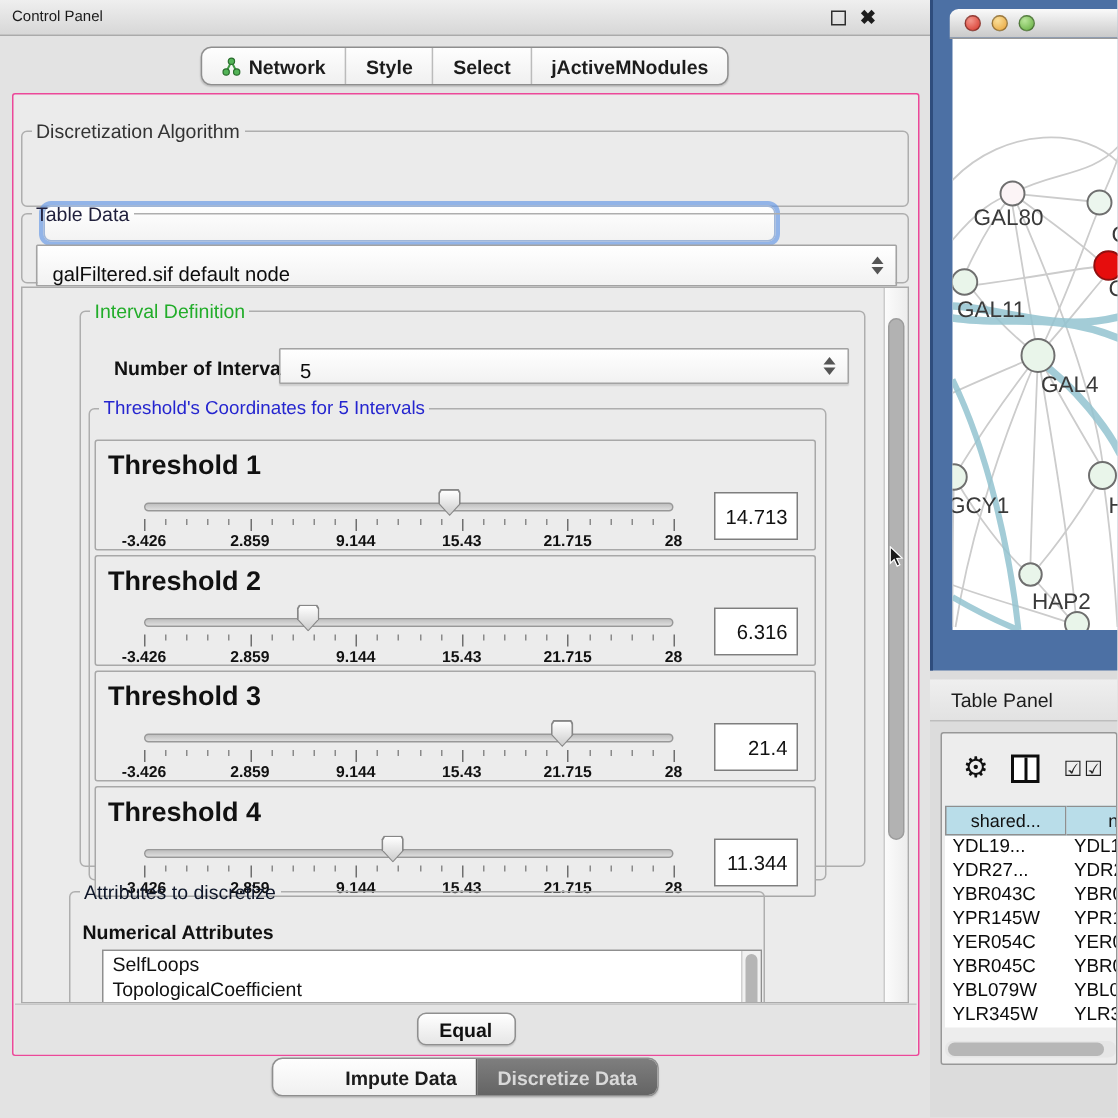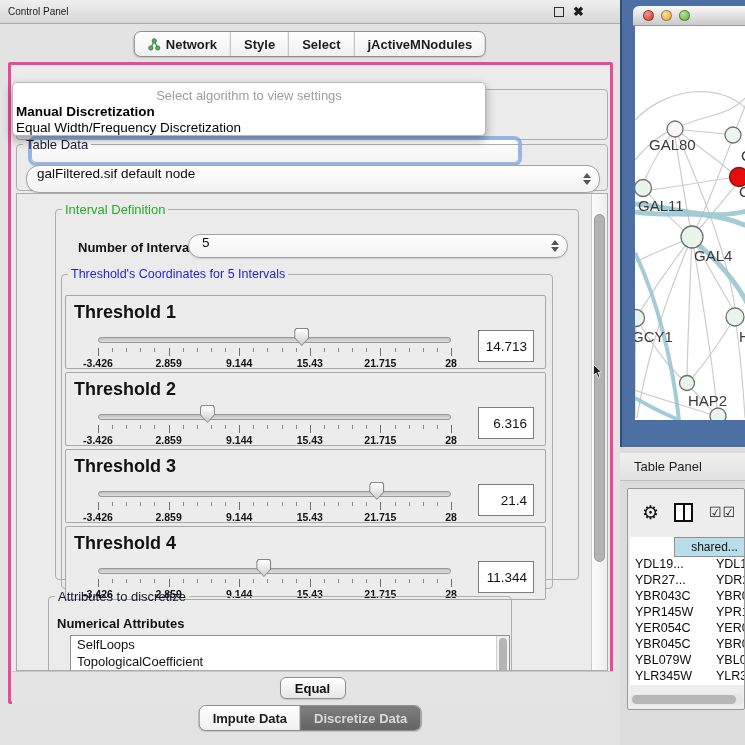--- a/index.html
+++ b/index.html
@@ -18,21 +18,21 @@
 
   .tabgroup { display:flex; border:1px solid #8e8e8e; border-radius:7px; overflow:hidden;
     background:linear-gradient(#fefefe,#f0f0f0); box-shadow:0 1px 1px rgba(0,0,0,.15); height:26px; }
   .tabgroup .tab { display:flex; align-items:center; gap:5px; padding:0 13px; font-size:13px; font-weight:600;
     color:#1c1c1c; border-left:1px solid #bbb; cursor:default; white-space:nowrap; }
   .tabgroup .tab:first-child { border-left:none; }
   .tabgroup .tab.selected { background:linear-gradient(#7e7e7e,#646464); color:#d9d9d9; border-left-color:#5d5d5d; }
   #top-tabs { position:absolute; top:31px; left:50%; transform:translateX(-50%); }
 
   #main-panel { position:absolute; left:8px; top:62px; width:605px; height:642px;
-    background:#ebebeb; border:3px solid #ec4899; border-radius:2px; }
+    background:#ebebeb; border:1px solid #ec4899; border-radius:2px; }
 
   fieldset.fs { position:absolute; border:1px solid #aeaeae; border-radius:4px; }
   fieldset.fs > legend.fs-label { margin-left:6px; padding:0 3px; font-size:13px; background:transparent; }
 
   
   #fs-algo { left:5px; top:17px; width:592px; height:58px; }
   #fs-algo legend { color:#333; }
   #algo-combo { position:absolute; left:14px; top:42px; width:488px; height:24px;
     background:linear-gradient(#fff,#f3f3f3); border:1px solid #9fb6d8; border-radius:5px;
     box-shadow:0 0 0 3px rgba(98,150,230,.65); }
@@ -41,21 +41,21 @@
   #algo-overlay { position:absolute; left:12px; top:82px; width:474px; height:54px; background:#fff;
     border:1px solid #b9b9b9; border-radius:5px; box-shadow:0 4px 10px rgba(0,0,0,.35); z-index:50; }
   #algo-overlay .ph { position:absolute; top:5px; left:0; width:100%; text-align:center; color:#9d9d9d; font-size:13px; }
   #algo-overlay .opt { position:absolute; left:3px; font-size:13.5px; color:#000; white-space:nowrap; }
   #algo-overlay .opt.bold { font-weight:bold; }
 
   
   #fs-tabledata { left:5px; top:72px; width:592px; height:54px; }
   #fs-tabledata legend { color:#20203c; }
   .combo { position:relative; background:linear-gradient(#ffffff,#f2f2f2); border:1px solid #a3a3a3;
-    border-radius:13px; display:flex; align-items:flex-start; box-shadow:0 1px 1px rgba(0,0,0,.12); }
+    border-radius:1px; display:flex; align-items:flex-end; box-shadow:0 1px 1px rgba(0,0,0,.12); }
   .combo .combo-text { padding-left:10px; font-size:13.5px; color:#0c0c0c; }
   .spinner { position:absolute; right:8px; top:50%; transform:translateY(-50%); display:flex; flex-direction:column; gap:2px; }
   .spinner .up { width:0; height:0; border-left:4px solid transparent; border-right:4px solid transparent; border-bottom:5px solid #555; }
   .spinner .dn { width:0; height:0; border-left:4px solid transparent; border-right:4px solid transparent; border-top:5px solid #555; }
   #tabledata-combo { position:absolute; left:9px; top:13px; width:574px; height:28px; }
 
   
   #scroll-area { position:absolute; left:5px; top:128px; width:592px; height:478px;
     border:1px solid #ababab; background:#ebebeb; overflow:hidden; }
   #v-scrollbar { position:absolute; right:0; top:0; width:16px; height:100%;
@@ -102,21 +102,21 @@
     background:#f1f1f1; border-left:1px solid #d0d0d0; }
   #attr-scrollbar .thumb { position:absolute; left:2px; top:2px; width:8px; height:56px;
     background:#b5b5b5; border-radius:4px; }
 
   #apply-strip { position:absolute; left:1px; top:606px; width:601px; height:34px; background:#e4e4e4;
     border-top:1px solid #c7c7c7; display:flex; align-items:flex-start; justify-content:center; }
   #apply-btn { margin-top:5px; width:66px; height:22px; border:1px solid #8f8f8f; border-radius:6px;
     background:linear-gradient(#ffffff,#e6e6e6); font-size:13px; font-weight:600; color:#111;
     display:flex; align-items:center; justify-content:center; box-shadow:0 1px 1px rgba(0,0,0,.15); }
 
-  #bottom-tabs { position:absolute; top:705px; left:50%; transform:translateX(-50%); }
+  #bottom-tabs { position:absolute; top:705px; left:50%; transform:translateX(-50%);padding-left:35px; }
 
   
   #right-side { position:absolute; left:620px; top:0; width:125px; height:745px; background:#dcdcdc; }
   #net-window { position:absolute; left:0; top:0; width:125px; height:447px; background:#4c70a4;
     border-left:2px solid #2f4d7d; }
   #net-titlebar { position:absolute; left:11px; top:6px; width:114px; height:20px;
     background:linear-gradient(#fafafa,#c9c9c9); border-top-left-radius:6px; border-bottom:1px solid #9a9a9a;
     display:flex; align-items:center; gap:7px; padding-left:10px; }
   .traffic { width:11px; height:11px; border-radius:50%; border:1px solid rgba(0,0,0,.35); }
   .traffic.red { background:radial-gradient(circle at 35% 30%, #f3978c, #d6352a); }
@@ -129,21 +129,21 @@
     display:flex; align-items:center; padding-left:14px; font-size:13px; color:#1c1c1c; }
   #table-panel { position:absolute; left:7px; top:488px; width:118px; height:222px;
     background:#ededed; border:1px solid #989898; border-radius:2px; }
   #tp-toolbar { position:absolute; left:0; top:0; width:100%; height:46px; display:flex; align-items:center; }
   #gear { font-size:19px; color:#111; margin-left:14px; line-height:1; }
   #split-icon { width:19px; height:19px; border:2px solid #0d0d0d; background:#fff; margin-left:15px; position:relative; }
   #split-icon::after { content:""; position:absolute; left:50%; top:0; width:2px; height:100%; background:#0d0d0d; transform:translateX(-1px); }
   .check-icon { font-size:14px; color:#222; line-height:1; }
   #checks { margin-left:16px; display:flex; gap:1px; }
   #tp-table { position:absolute; left:2px; top:48px; width:114px; height:148px; overflow:hidden; background:#fff; }
-  .tp-header { display:flex; height:20px;margin-left:44px; }
+  .tp-header { display:flex; height:20px; }
   .tp-header .hcell { background:#b9dde9; border:1px solid #8f8f8f; border-left:none; font-size:12px;
     display:flex; align-items:center; justify-content:center; color:#111; overflow:hidden; white-space:nowrap; flex:none; }
   .tp-header .hcell:first-child { border-left:1px solid #8f8f8f; }
   .tp-row { display:flex; height:16px; font-size:12.5px; color:#0c0c0c; }
   .tp-row .cell { overflow:hidden; white-space:nowrap; flex:none; padding-left:5px; }
   #tp-hscroll { position:absolute; left:2px; top:205px; width:114px; height:11px; background:#e6e6e6; border-radius:5px; }
   #tp-hscroll .thumb { position:absolute; left:2px; top:1px; width:104px; height:9px; background:#b7b7b7; border-radius:5px; }
 
   #cursor { position:absolute; left:593px; top:364px; z-index:99; }
 </style>
@@ -407,25 +407,20 @@
       <div id="v-scrollbar">
         <div class="thumb"></div>
       </div>
     </div>
 
     <div id="apply-strip">
       <div id="apply-btn">Equal</div>
     </div>
   </div>
 
-  <div id="algo-overlay">
-    <div class="ph">Select algorithm to view settings</div>
-    <div class="opt bold" style="top:21px">Manual Discretization</div>
-    <div class="opt" style="top:37px">Equal Width/Frequency Discretization</div>
-  </div>
 
   <div id="bottom-tabs" class="tabgroup">
       <div class="tab">
         <span>Impute Data</span>
       </div>
       <div class="tab selected">
         <span>Discretize Data</span>
       </div>
     </div>
 </div>

